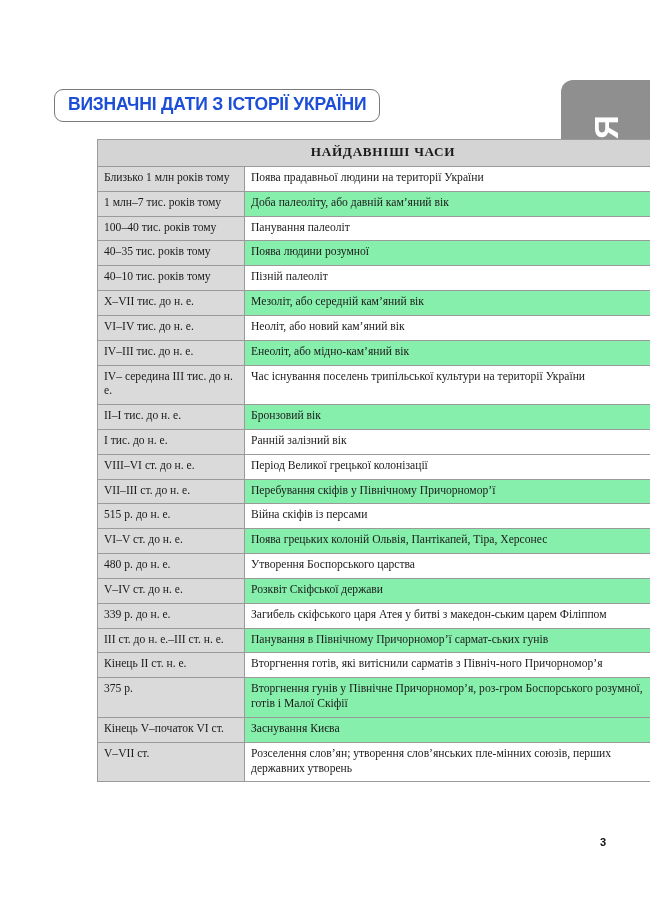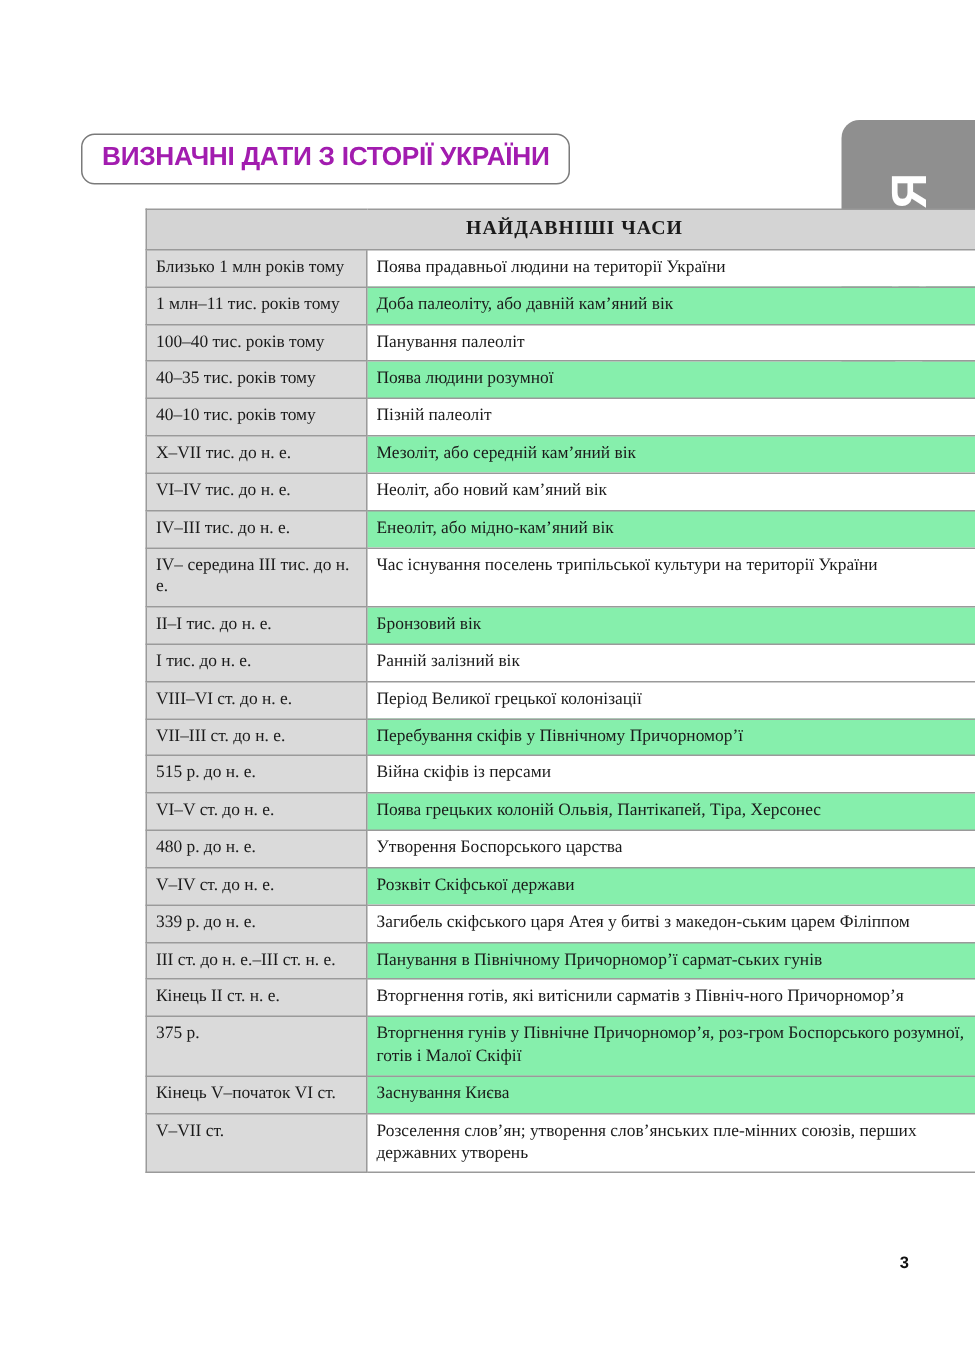--- a/index.html
+++ b/index.html
@@ -58,21 +58,21 @@
     border-radius: 9px;
     background: #ffffff;
     padding: 6px 13px 7px 13px;
     box-sizing: border-box;
   }
   .title-plate-text {
     font-family: "Liberation Sans", "DejaVu Sans", sans-serif;
     font-weight: bold;
     font-size: 17.5px;
     letter-spacing: -0.2px;
-    color: #a21caf;
+    color: #1d4ed8;
     line-height: 1;
     white-space: nowrap;
   }
 
   
   .table-wrap {
     position: absolute;
     left: 56px;
     top: 139px;
     width: 572px;
@@ -143,21 +143,21 @@
         <tr class="hdr-row">
           <th colspan="2">НАЙДАВНІШІ ЧАСИ</th>
         </tr>
       </thead>
       <tbody>
           <tr>
             <td class="date-cell">Близько 1 млн років тому</td>
             <td class="desc-cell">Поява прадавньої людини на території України</td>
           </tr>
           <tr class="shaded">
-            <td class="date-cell">1 млн–11 тис. років тому</td>
+            <td class="date-cell">1 млн–7 тис. років тому</td>
             <td class="desc-cell">Доба палеоліту, або давній кам’яний вік</td>
           </tr>
           <tr>
             <td class="date-cell">100–40 тис. років тому</td>
             <td class="desc-cell">Панування палеоліт</td>
           </tr>
           <tr class="shaded">
             <td class="date-cell">40–35 тис. років тому</td>
             <td class="desc-cell">Поява людини розумної</td>
           </tr>

